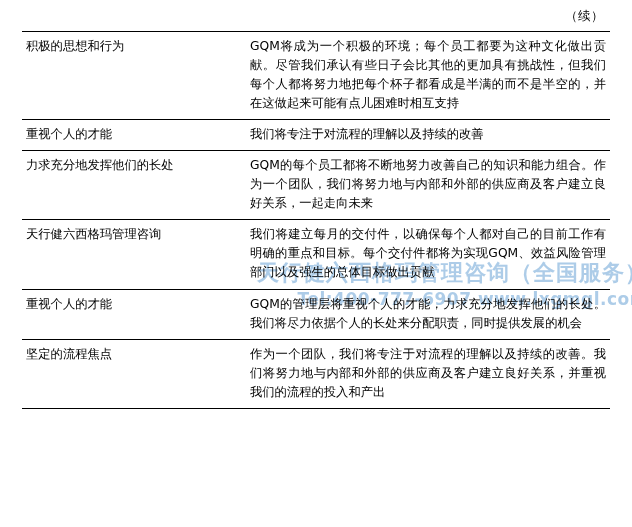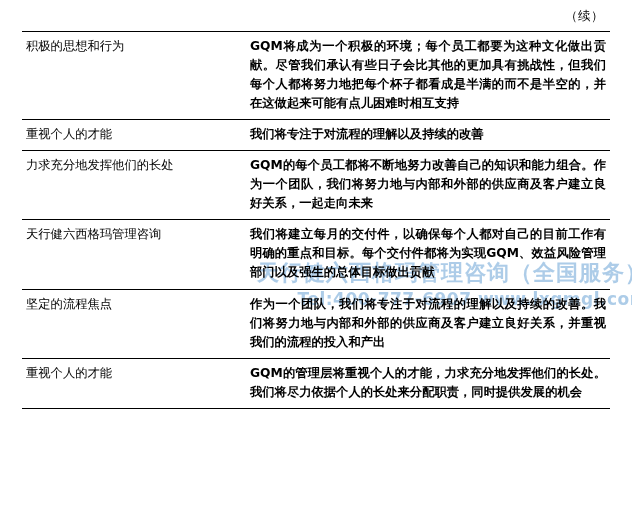--- a/index.html
+++ b/index.html
@@ -47,21 +47,20 @@
   td.col-left {
     width: 216px;
     padding-left: 22px;
     text-align: left;
   }
   td.col-right {
     padding-left: 10px;
     padding-right: 6px;
     text-align: justify;
     text-justify: inter-ideograph;
-    font-weight: bold;
   }
   .watermark {
     position: absolute;
     left: 16px;
     top: 258px;
     width: 632px;
     text-align: right;
     pointer-events: none;
     z-index: 5;
   }
@@ -111,24 +110,24 @@
         </tr>
         <tr>
           <td class="col-left">力求充分地发挥他们的长处</td>
           <td class="col-right">GQM的每个员工都将不断地努力改善自己的知识和能力组合。作为一个团队，我们将努力地与内部和外部的供应商及客户建立良好关系，一起走向未来</td>
         </tr>
         <tr>
           <td class="col-left">天行健六西格玛管理咨询</td>
           <td class="col-right">我们将建立每月的交付件，以确保每个人都对自己的目前工作有明确的重点和目标。每个交付件都将为实现GQM、效益风险管理部门以及强生的总体目标做出贡献</td>
         </tr>
         <tr>
+          <td class="col-left">重视个人的才能</td>
+          <td class="col-right">GQM的管理层将重视个人的才能，力求充分地发挥他们的长处。我们将尽力依据个人的长处来分配职责，同时提供发展的机会</td>
+        </tr>
+        <tr>
           <td class="col-left">坚定的流程焦点</td>
           <td class="col-right">作为一个团队，我们将专注于对流程的理解以及持续的改善。我们将努力地与内部和外部的供应商及客户建立良好关系，并重视我们的流程的投入和产出</td>
-        </tr>
-        <tr>
-          <td class="col-left">重视个人的才能</td>
-          <td class="col-right">GQM的管理层将重视个人的才能，力求充分地发挥他们的长处。我们将尽力依据个人的长处来分配职责，同时提供发展的机会</td>
         </tr>
       </tbody>
     </table>
   </div>
 
 </div>
 
 </body></html>

